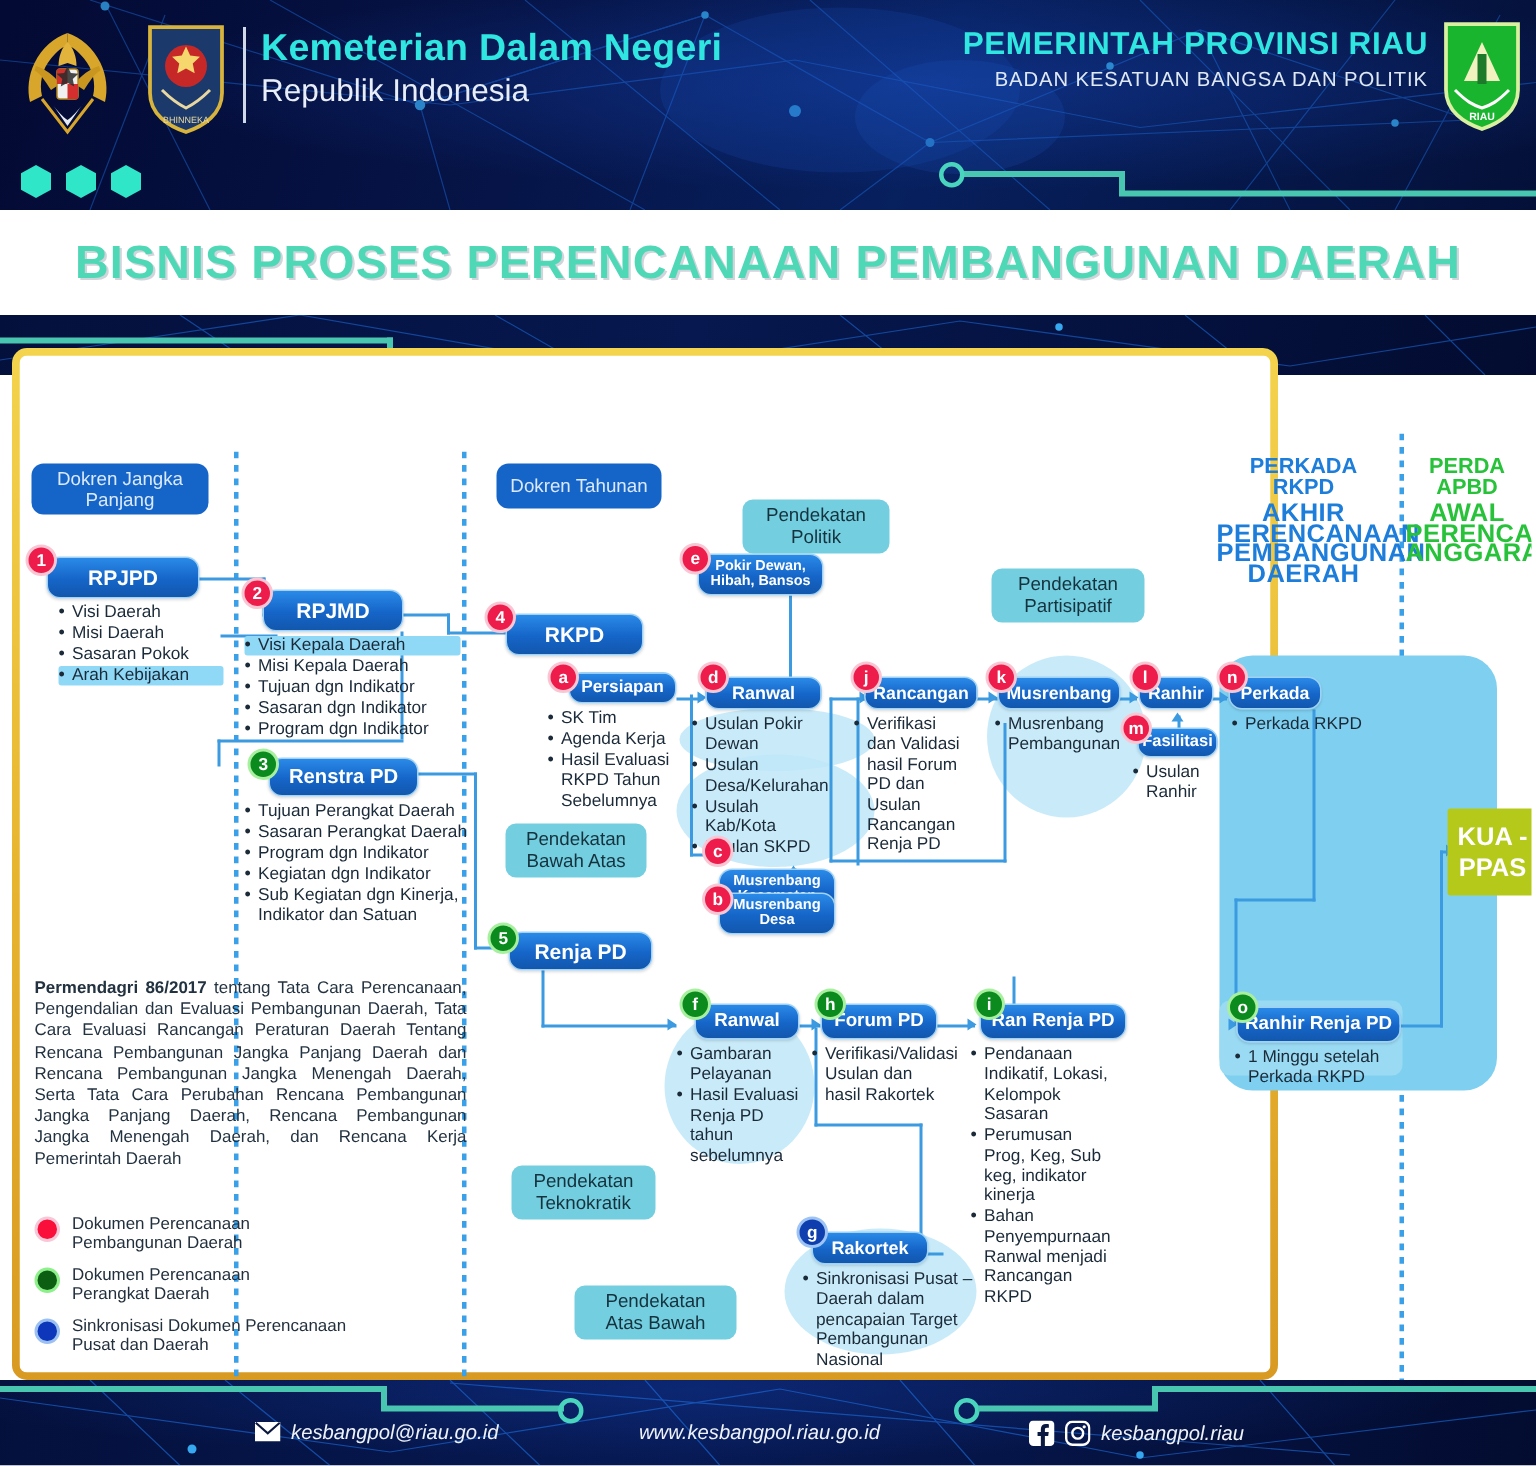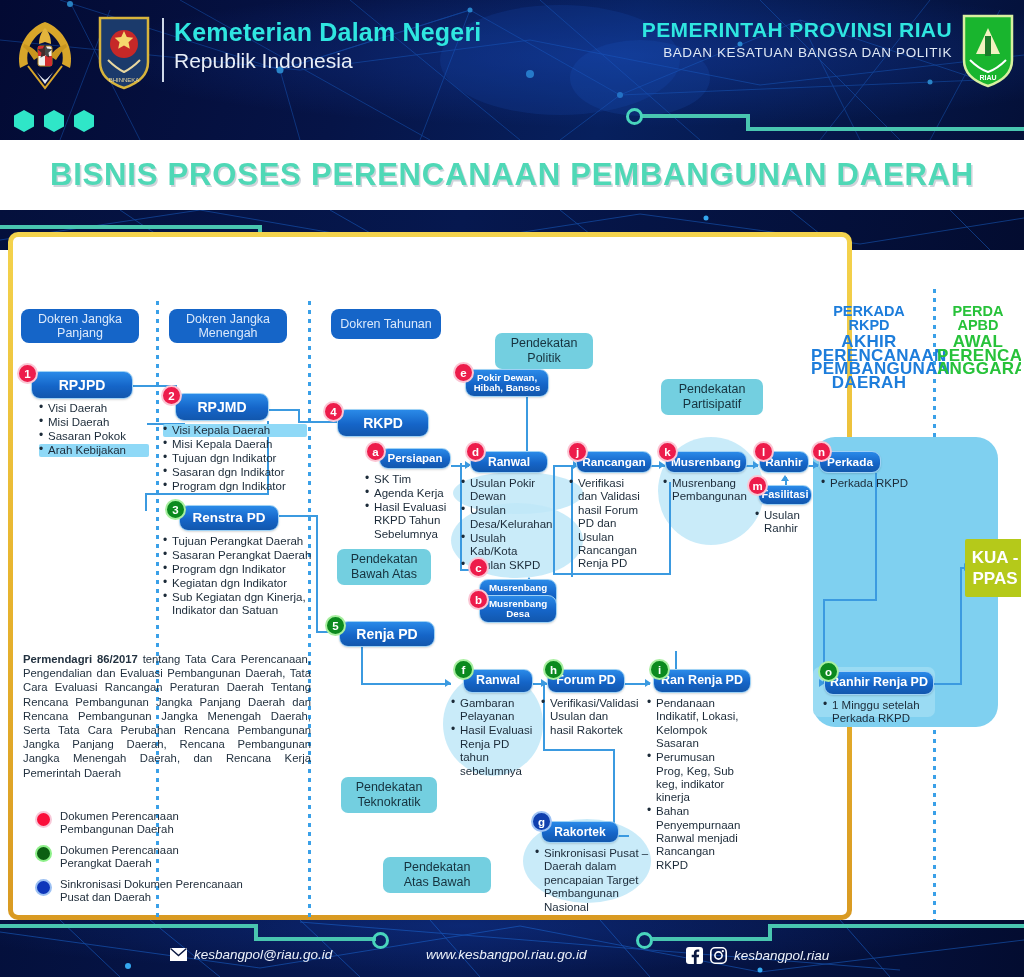--- a/index.html
+++ b/index.html
@@ -214,21 +214,21 @@
   .green-h { color:#27c23a; }
 
   
   .perm {
     position:absolute; left:10px; top:415px; width:288px;
     font-size:11.3px; line-height:14.2px; color:#233240; text-align:justify;
   }
   .perm b { font-weight:bold; }
 
   
-  .legend { position:absolute; left:22px; top:573px; width:290px; }
+  .legend { position:absolute; left:10px; top:573px; width:290px; }
   .legrow { display:flex; align-items:flex-start; gap:8px; margin-bottom:8px; }
   .legdot { width:17px; height:17px; border-radius:50%; flex:0 0 auto; margin-top:1px; }
   .legdot.red   { background:#fa0f3a; border:2.5px solid #f7c8d8; }
   .legdot.green { background:#0c5f12; border:2.5px solid #8ef08a; }
   .legdot.blue  { background:#0d36ba; border:2.5px solid #9cc0f2; }
   .legtxt { font-size:11.3px; line-height:13px; color:#222f3c; }
 </style>
 </head>
 <body>
 
@@ -419,21 +419,20 @@
 
     <div class="conn" style="left:558px; top:340px; width:2px; height:0px;"></div>
     <div class="conn" style="left:558px; top:228px; width:2px; height:112px;"></div>
     <div class="conn" style="left:558px; top:338px; width:0px; height:2px;"></div>
     <div class="conn" style="left:662px; top:414px; width:2px; height:34px;"></div>
     <div class="conn" style="left:662px; top:414px; width:0px; height:2px;"></div>
 
     <div class="conn" style="left:348px; top:424px; width:2px; height:0px;"></div>
 
     <div class="colhdr" style="left:8px; top:72px; width:118px; height:34px;">Dokren Jangka Panjang</div>
-    <div class="colhdr" style="left:156px; top:72px; width:118px; height:34px;">Dokren Jangka Menengah</div>
     <div class="colhdr" style="left:318px; top:72px; width:110px; height:30px;">Dokren Tahunan</div>
 
     <div class="secthead blue-h" style="left:798px; top:68px; width:116px;">
       <div class="t1">PERKADA RKPD</div>
       <div class="t2">AKHIR PERENCANAAN PEMBANGUNAN DAERAH</div>
     </div>
     <div class="secthead green-h" style="left:924px; top:68px; width:82px;">
       <div class="t1">PERDA APBD</div>
       <div class="t2">AWAL PERENCANAAN ANGGARAN</div>
     </div>

